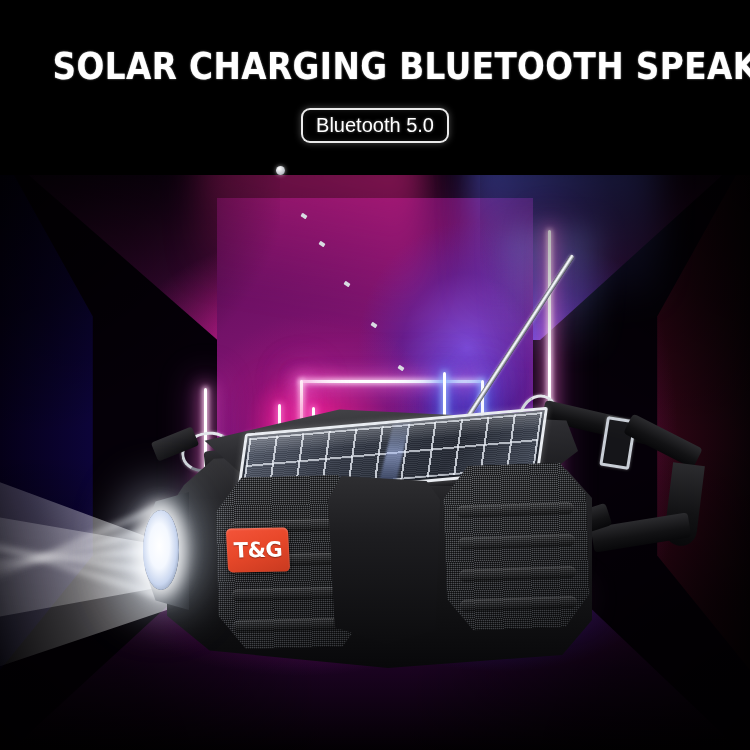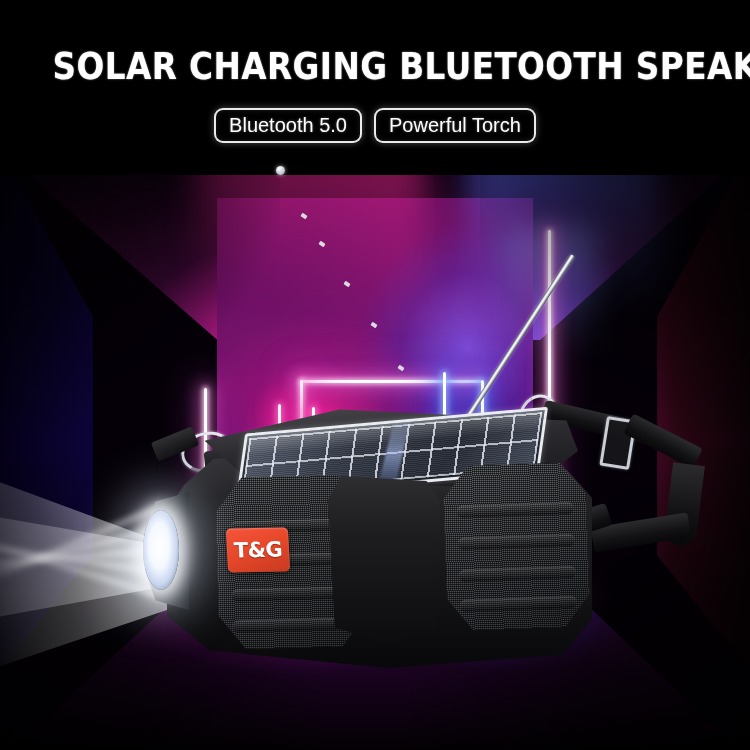--- a/index.html
+++ b/index.html
@@ -317,21 +317,20 @@
     <div class="vig-tr"></div>
     <div class="vig-bl"></div>
     <div class="vig-br"></div>
     <div class="vig-top"></div>
   </div>
 
   <div class="title">SOLAR CHARGING BLUETOOTH SPEAKER</div>
 
   <div class="pills">
     <div class="pill">Bluetooth 5.0</div>
-    <div class="pill">Powerful Torch</div>
   </div>
 
   <div class="antenna">
     <div class="ant-rod"></div>
     <div class="ant-tip" style="left:36px;top:-4px;"></div>
     <div class="ant-joint" style="left:61px;top:44px;transform:rotate(33deg);"></div>
     <div class="ant-joint" style="left:79px;top:72px;transform:rotate(33deg);"></div>
     <div class="ant-joint" style="left:104px;top:112px;transform:rotate(33deg);"></div>
     <div class="ant-joint" style="left:131px;top:153px;transform:rotate(33deg);"></div>
     <div class="ant-joint" style="left:158px;top:196px;transform:rotate(33deg);"></div>

